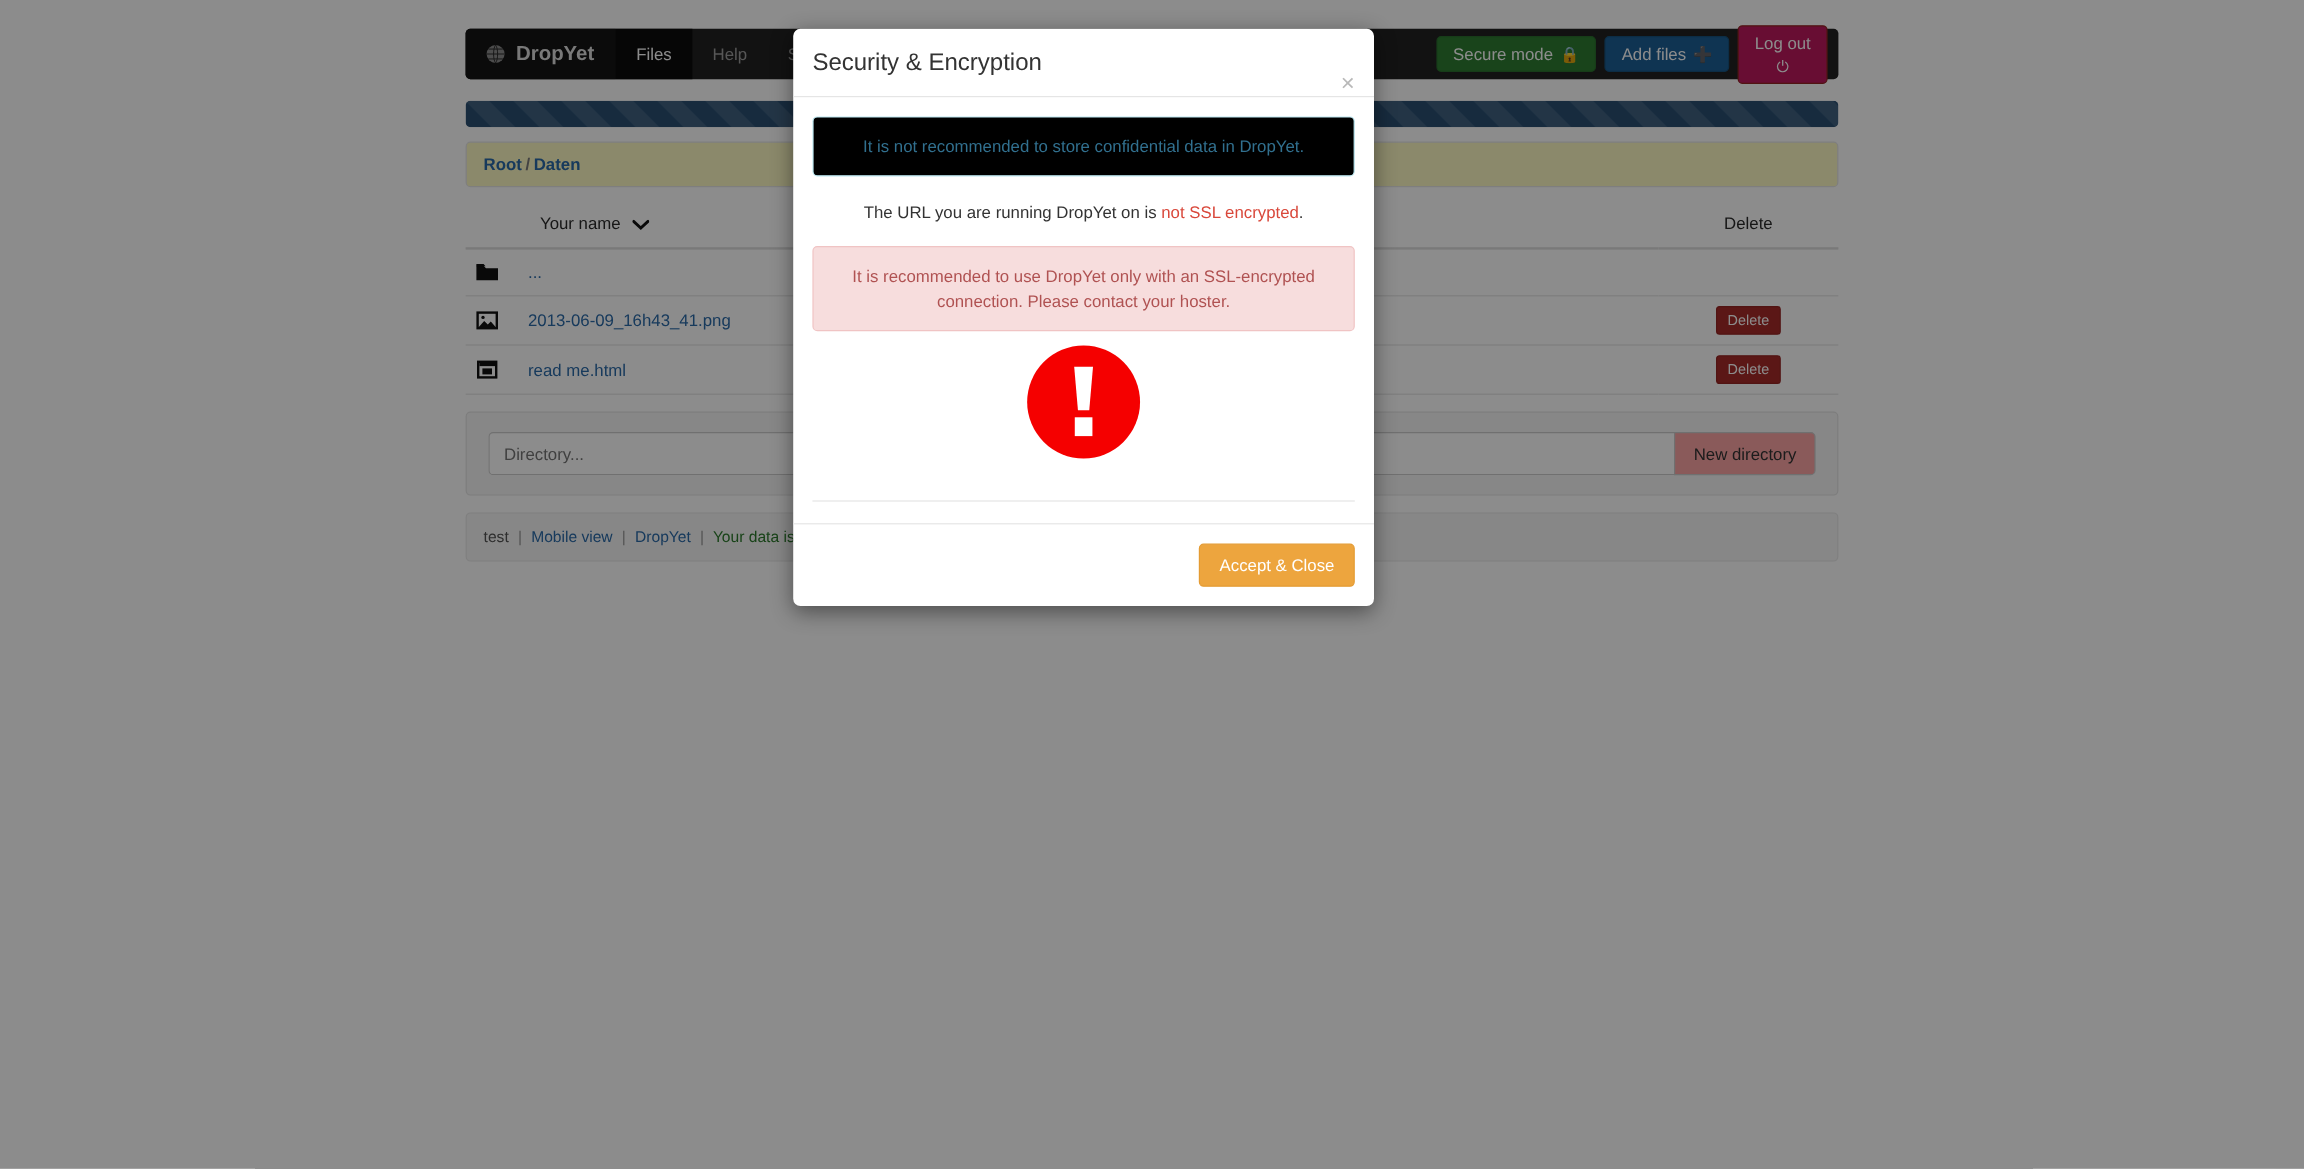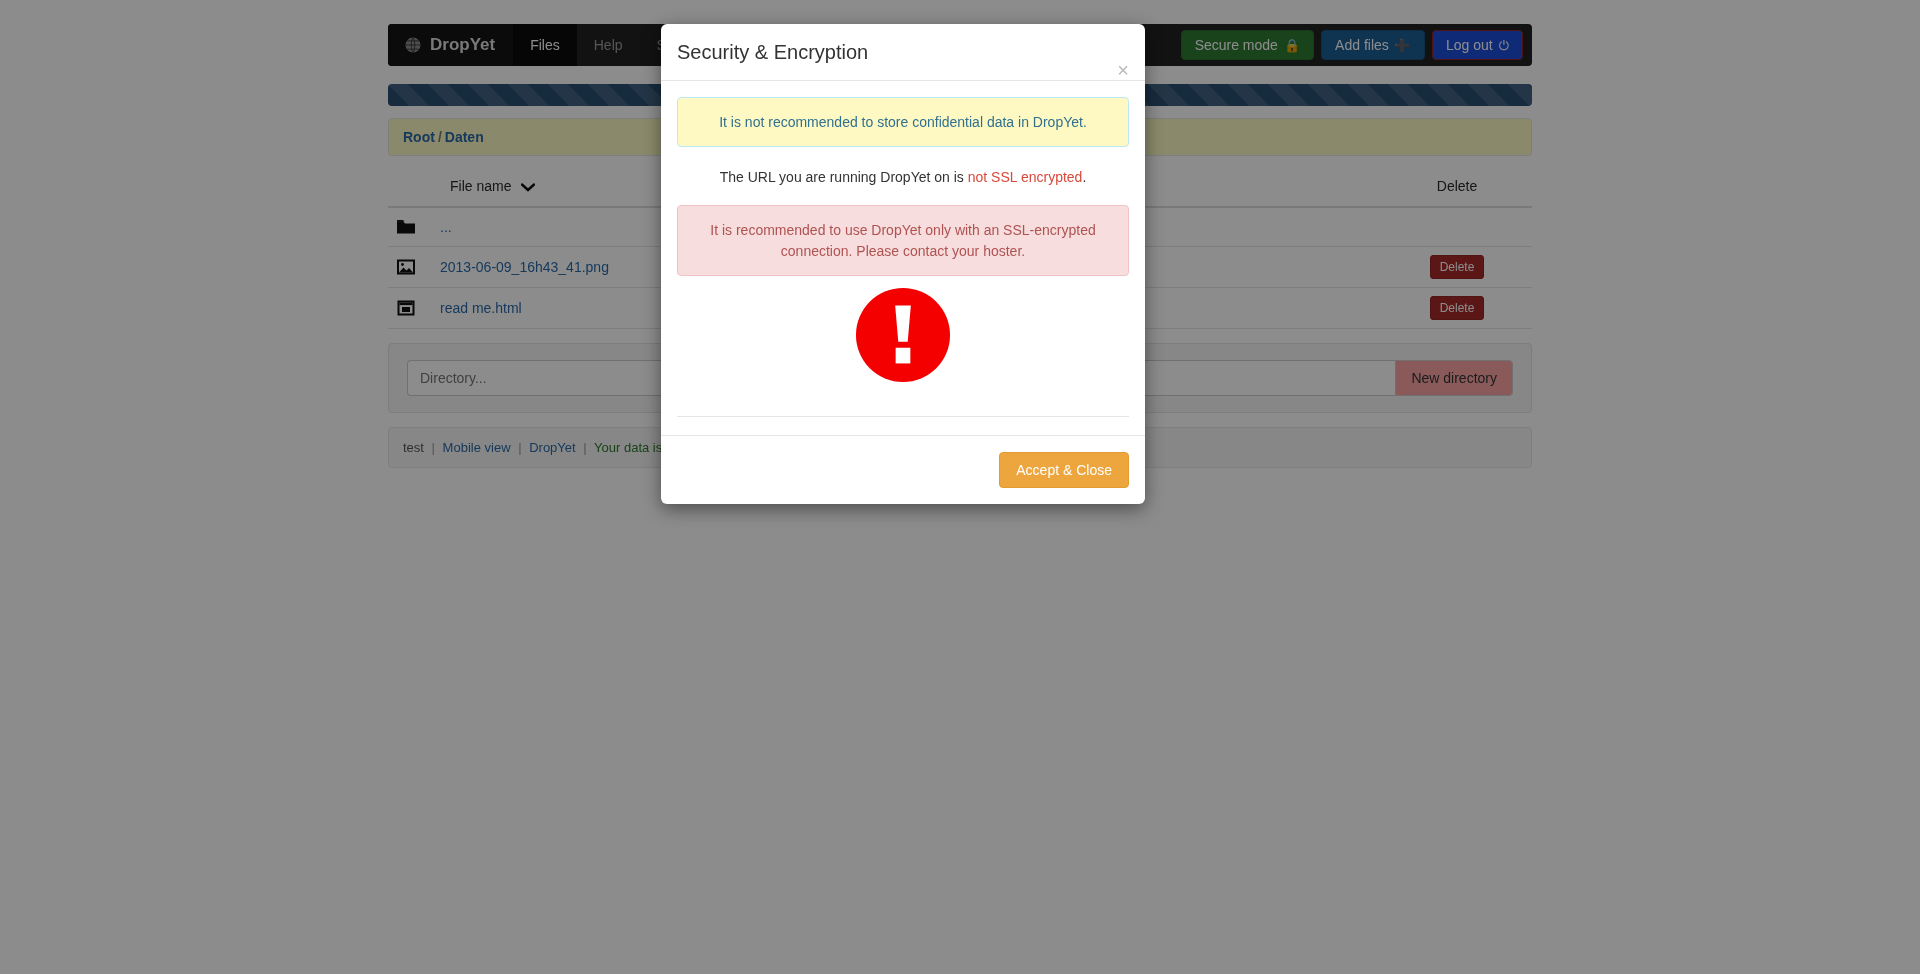--- a/index.html
+++ b/index.html
@@ -54,21 +54,21 @@
     font-size: 14px;
     color: #ffffff;
     padding: 7px 13px;
     display: inline-flex; align-items: center; gap: 6px;
     cursor: pointer;
     font-family: inherit;
     line-height: 1;
   }
   .btn-success { background:#2e7d32; border-color:#2a6e2e; }
   .btn-primary { background:#1c5f96; border-color:#195border; border-color:#17537f; }
-  .btn-danger  { background:#1d4ed8; border-color:#942523; }
+  .btn-danger  { background:#be185d; border-color:#942523;flex-direction:column; }
   .btn-ico { font-size: 13px; }
 
   
   .panel {
     position: absolute;
     left: 388px; top: 84px;
     width: 1144px;
   }
   .progress {
     height: 22px;
@@ -198,21 +198,21 @@
     line-height:1; font-family: inherit;
   }
   .modal-body { padding: 16px 16px 0 16px; }
   .alert {
     border-radius: 4px;
     padding: 14px 12px;
     text-align:center;
     font-size: 14px;
     line-height: 1.45;
   }
-  .alert-info   { background:#fef9c3; border:1px solid #bce8f1; color:#31708f; }
+  .alert-info   { background:#000000; border:1px solid #bce8f1; color:#31708f; }
   .alert-danger { background:#f7dddd; border:1px solid #f0c4c4; color:#b05252; }
   .alert-note   { background:#fcf8e3; border:1px solid #f2eccd; color:#8a7b4a; }
 
   .ssl-line {
     text-align:center;
     font-size: 14px;
     color:#333;
     margin: 22px 0 20px 0;
   }
   .ssl-bad { color:#d9483b; }
@@ -281,21 +281,21 @@
     <div class="progress"></div>
 
     <div class="breadcrumb-box">
       <a href="#">Root</a><span class="breadcrumb-sep">/</span><a href="#">Daten</a>
     </div>
 
     <table class="files">
       <thead>
         <tr>
           <th class="col-name" colspan="2">
-            <span>File name</span>
+            <span>Your name</span>
             <span style="margin-left:6px;">
               <svg width="14" height="9" viewBox="0 0 14 9" style="vertical-align:middle;">
                 <path d="M1 1.5 L7 7 L13 1.5" stroke="#111" stroke-width="2.4" fill="none" stroke-linecap="round"></path>
               </svg>
             </span>
           </th>
           <th class="col-del">
             <span>Delete</span>
           </th>
         </tr>

